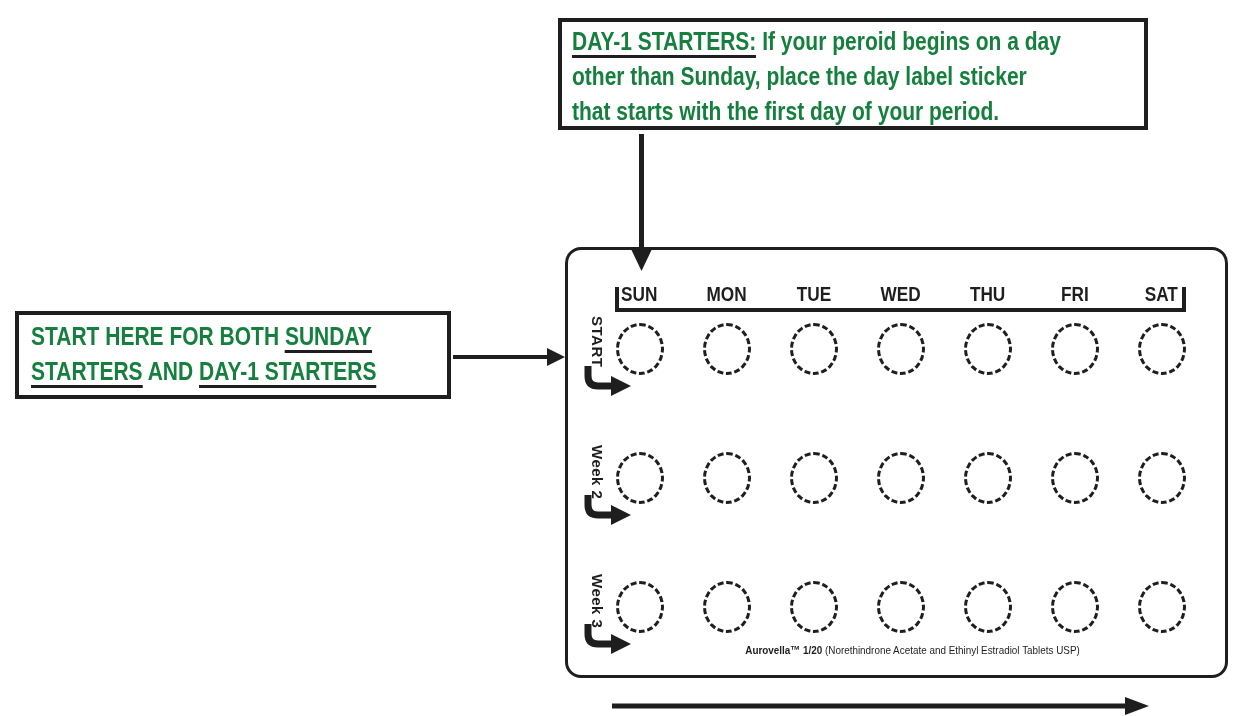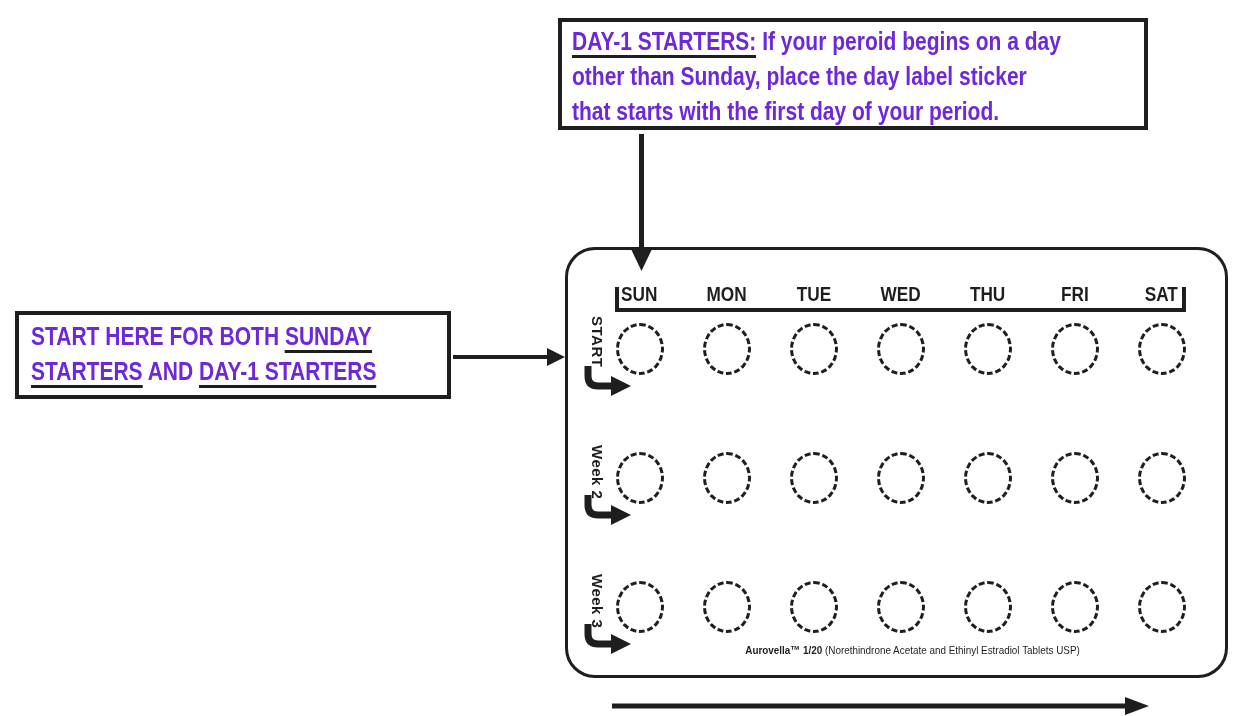--- a/index.html
+++ b/index.html
@@ -3,33 +3,33 @@
 <meta charset="utf-8">
 <style>
   html,body{margin:0;padding:0;background:#fff;}
   .canvas{
     position:relative;width:1238px;height:716px;background:#ffffff;
     font-family:"Liberation Sans",sans-serif;color:#1e1e1e;overflow:hidden;
   }
   
   .callout{
     position:absolute;border:4px solid #1e1e1e;background:#fff;
-    font-weight:bold;font-size:25px;line-height:35px;color:#6d28d9;
+    font-weight:bold;font-size:25px;line-height:35px;color:#15803d;
     box-sizing:border-box;
   }
   .top-callout{left:558px;top:18px;width:590px;height:112px;padding:2px 10px;}
   .left-callout{left:15px;top:311px;width:436px;height:88px;padding:4px 12px;}
   .callout .line{white-space:nowrap;transform:scaleX(.84);transform-origin:0 50%;}
   .u{border-bottom:3px solid #1e1e1e;padding-bottom:0px;}
   
   .arrow-svg{position:absolute;z-index:5;}
   
   .pack{
     position:absolute;left:565px;top:247px;width:663px;height:431px;
-    border:3px solid #1e1e1e;border-radius:30px;background:#fff;box-sizing:border-box;
+    border:3px solid #1e1e1e;border-radius:16px;background:#fff;box-sizing:border-box;
   }
   .pack-inner{position:absolute;left:0;top:0;right:0;bottom:0;}
   .hdr-line{position:absolute;left:47px;top:58px;width:571px;height:4px;background:#1e1e1e;}
   .hdr-tick{position:absolute;top:37px;width:4px;height:25px;background:#1e1e1e;}
   .hdr-tick.left{left:47px;}
   .hdr-tick.right{left:614px;}
   .day-row{
     position:absolute;left:28px;top:31px;width:609px;height:26px;
     display:flex;
   }

